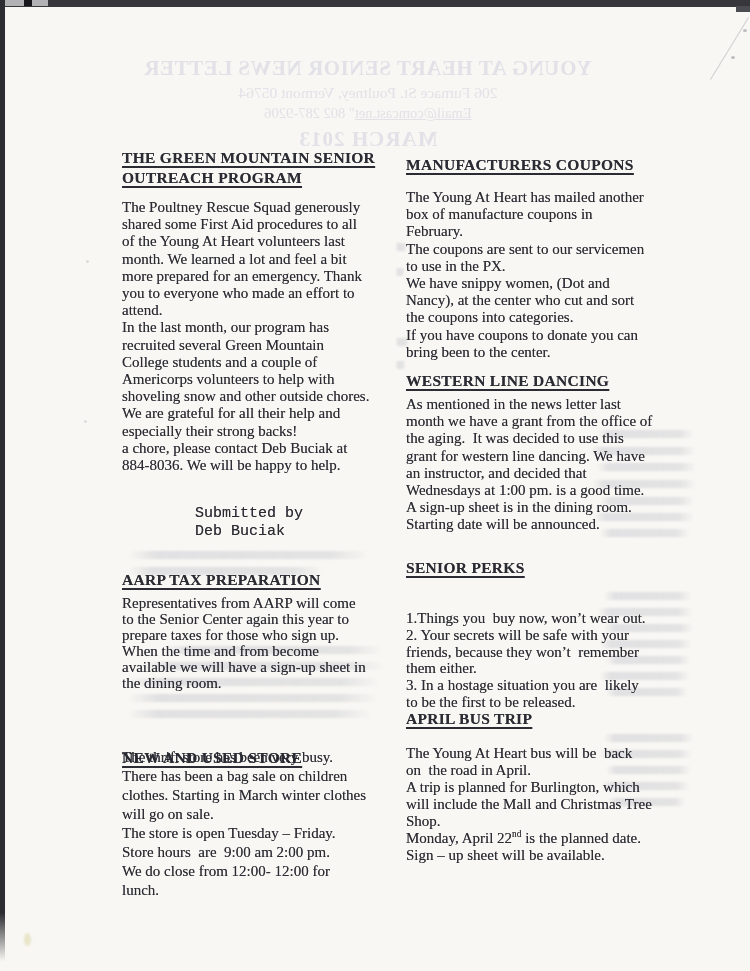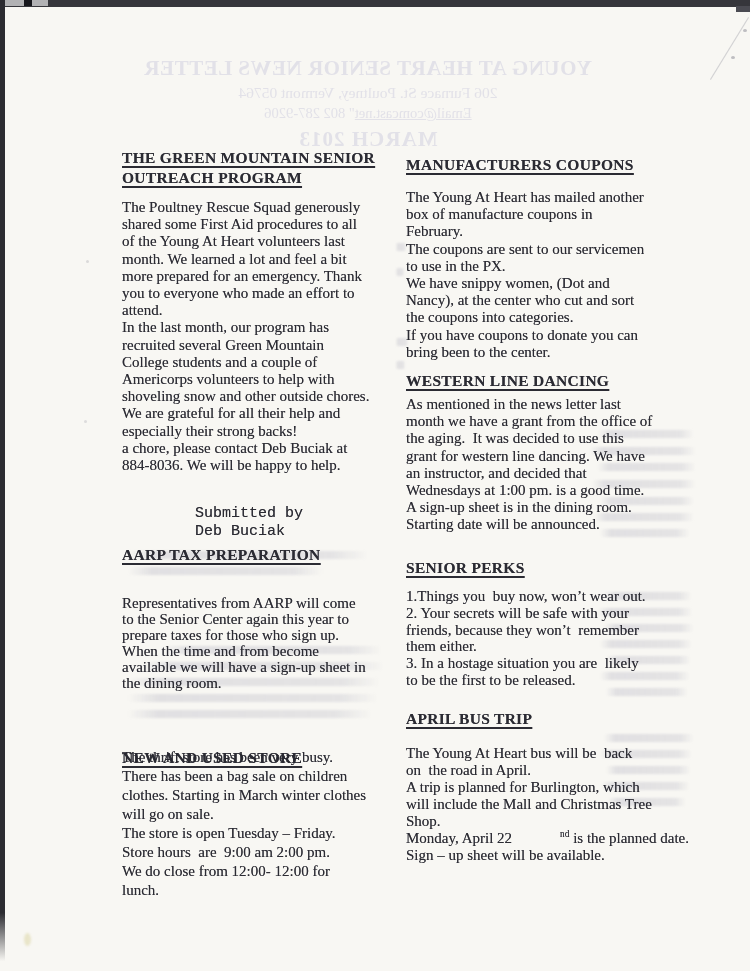--- a/index.html
+++ b/index.html
@@ -32,21 +32,21 @@
   .smudge{position:absolute;height:8px;border-radius:2px;filter:blur(.8px);
     background:linear-gradient(90deg,rgba(178,178,192,0),rgba(178,178,192,.32) 12%,rgba(178,178,192,.28) 85%,rgba(178,178,192,0));}
   
   .section{position:absolute;}
   .line{white-space:pre;font-size:15px;text-shadow:0 0 .5px rgba(22,22,32,.55);}
   .heading .line{
     font-size:15.5px;font-weight:bold;letter-spacing:.3px;
     text-decoration:underline;text-decoration-thickness:1.5px;text-underline-offset:2.5px;
   }
   .heading{line-height:19.5px;}
-  sup{font-size:.62em;line-height:0;margin-left:48px;}
+  sup{font-size:.62em;line-height:0;}
 </style>
 </head>
 <body>
 
 <div class="paper">
 
   <div class="ghost">
     <div class="ghost-title">YOUNG AT HEART SENIOR NEWS LETTER</div>
     <div class="ghost-address">206 Furnace St. Poultney, Vermont 05764</div>
     <div class="ghost-contact">
@@ -108,21 +108,21 @@
       <div class="line">We are grateful for all their help and</div>
       <div class="line">especially their strong backs!</div>
       <div class="line">a chore, please contact Deb Buciak at</div>
       <div class="line">884-8036. We will be happy to help.</div>
     </div>
   <div class="section body" style="left:195px;top:505px;width:160px;line-height:17.5px;font-family:Liberation Mono, monospace;">
       <div class="line">Submitted by</div>
       <div class="line">Deb Buciak</div>
     </div>
 
-  <div class="section heading" style="left:122px;top:545px;width:258px;">
+  <div class="section heading" style="left:122px;top:570px;width:258px;">
       <div class="line">AARP TAX PREPARATION</div>
     </div>
   <div class="section body" style="left:122px;top:596px;width:262px;line-height:15.9px;">
       <div class="line">Representatives from AARP will come</div>
       <div class="line">to the Senior Center again this year to</div>
       <div class="line">prepare taxes for those who sign up.</div>
       <div class="line">When the time and from become</div>
       <div class="line">available we will have a sign-up sheet in</div>
       <div class="line">the dining room.</div>
     </div>
@@ -167,21 +167,21 @@
       <div class="line">grant for western line dancing. We have</div>
       <div class="line">an instructor, and decided that</div>
       <div class="line">Wednesdays at 1:00 pm. is a good time.</div>
       <div class="line">A sign-up sheet is in the dining room.</div>
       <div class="line">Starting date will be announced.</div>
     </div>
 
   <div class="section heading" style="left:406px;top:558px;width:280px;">
       <div class="line">SENIOR PERKS</div>
     </div>
-  <div class="section body" style="left:406px;top:588px;width:282px;line-height:16.8px;">
+  <div class="section body" style="left:406px;top:610px;width:282px;line-height:16.8px;">
       <div class="line">1.Things you  buy now, won’t wear out.</div>
       <div class="line">2. Your secrets will be safe with your</div>
       <div class="line">friends, because they won’t  remember</div>
       <div class="line">them either.</div>
       <div class="line">3. In a hostage situation you are  likely</div>
       <div class="line">to be the first to be released.</div>
     </div>
 
   <div class="section heading" style="left:406px;top:709px;width:280px;">
       <div class="line">APRIL BUS TRIP</div>

